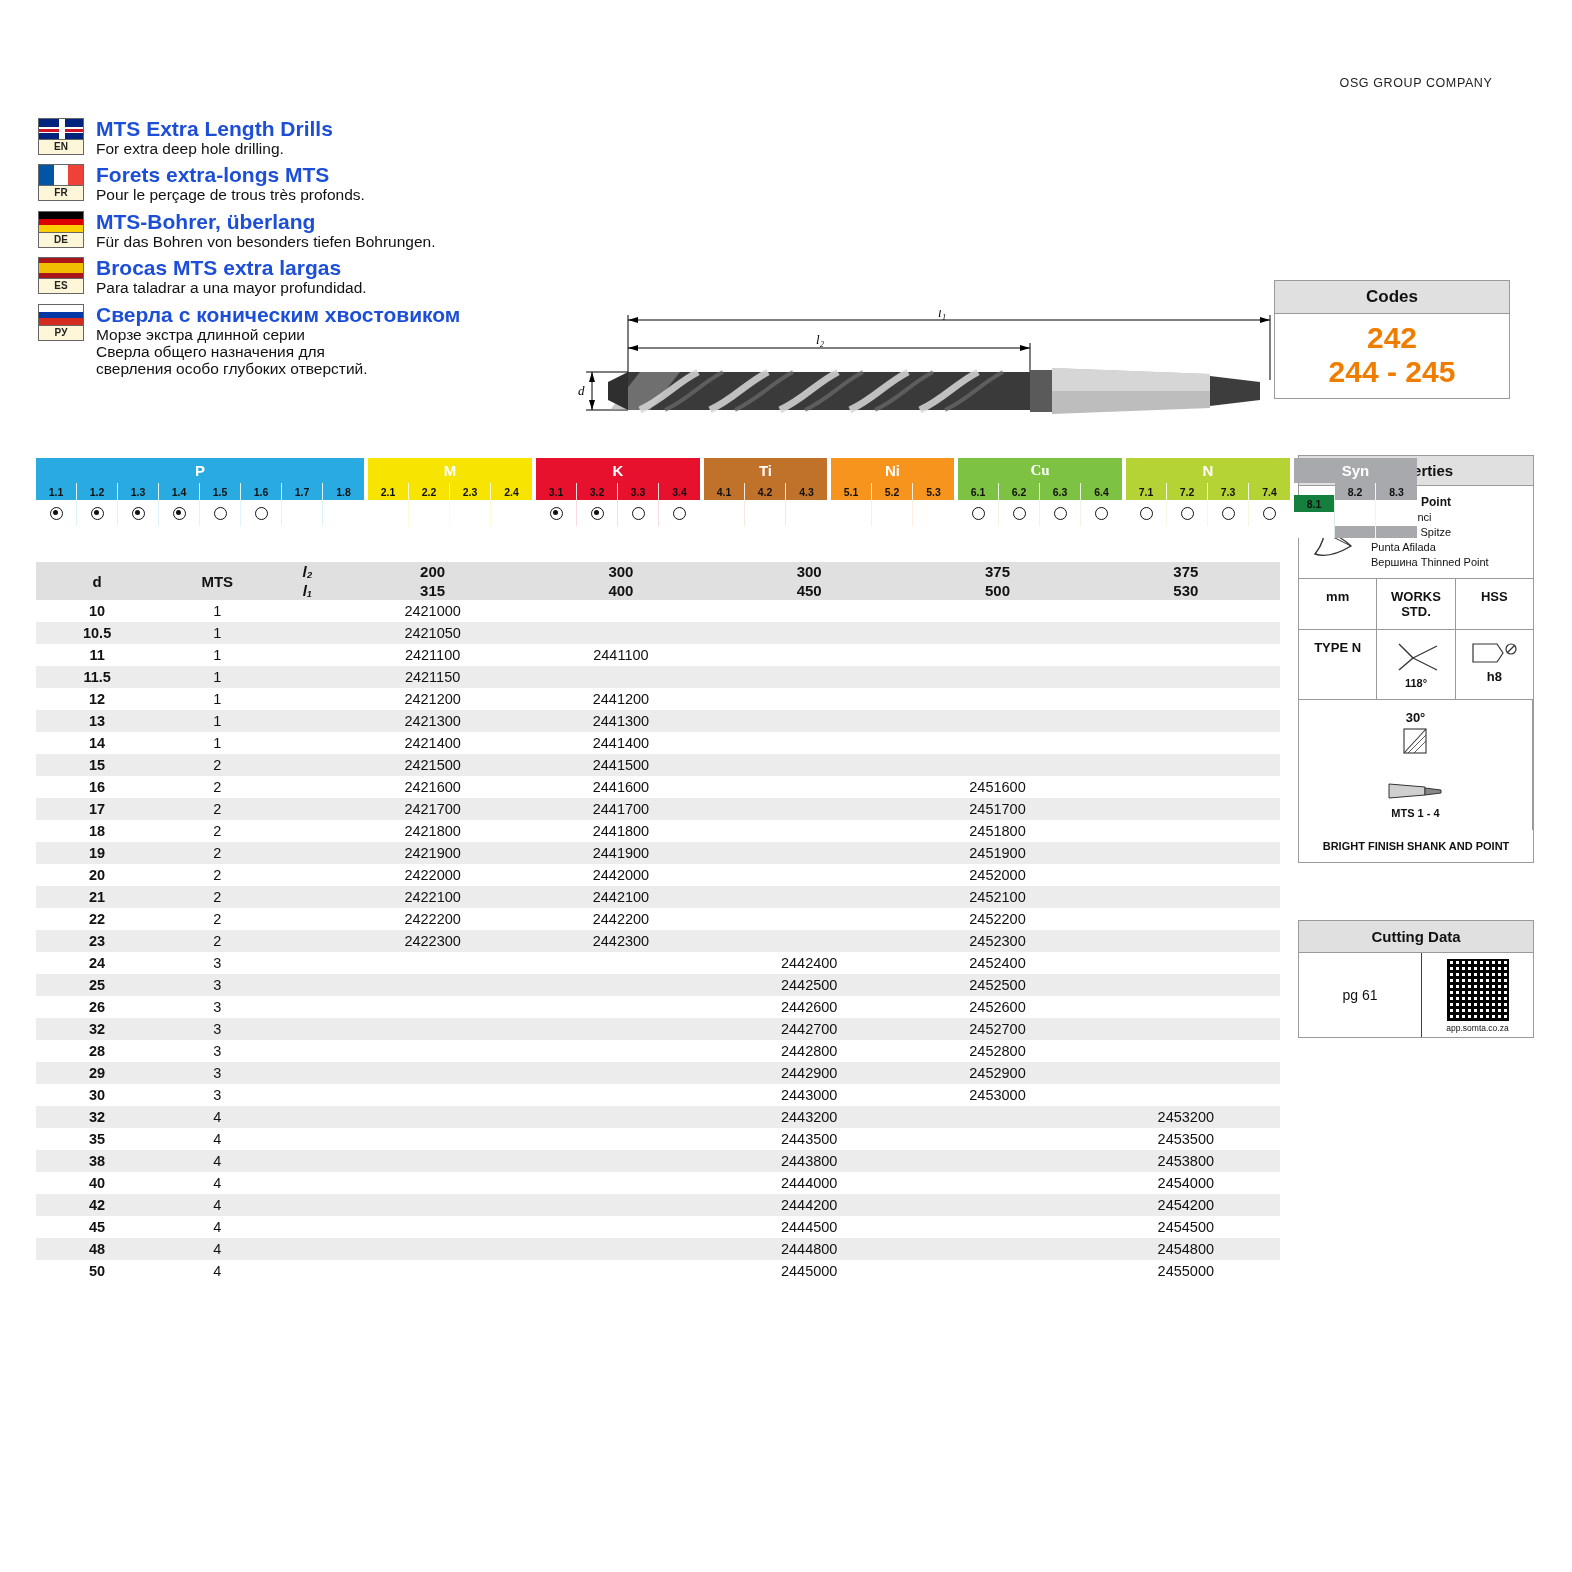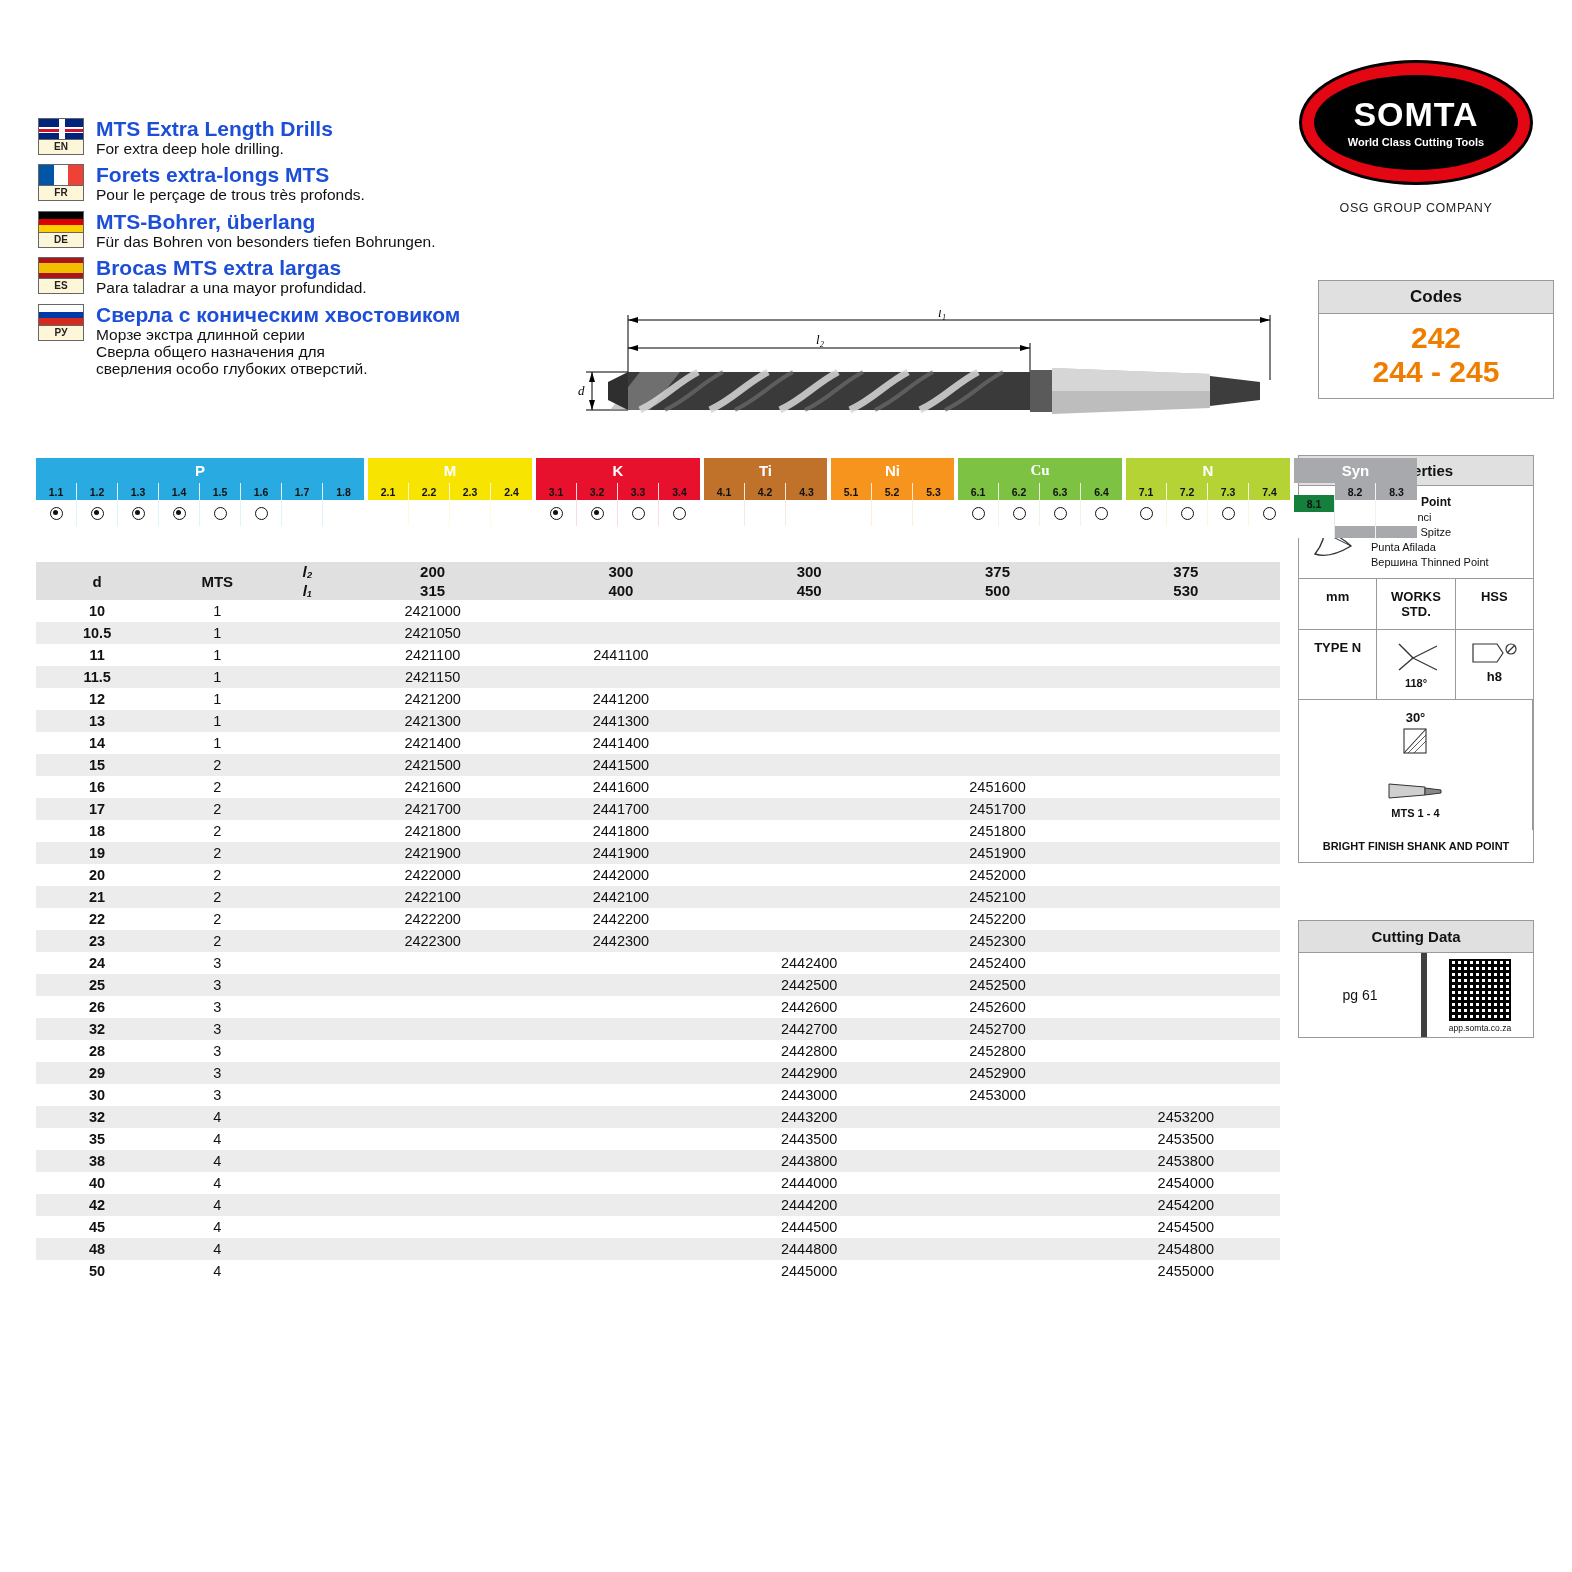--- a/index.html
+++ b/index.html
@@ -49,21 +49,21 @@
   .logo-inner {
     position:absolute; left:12px; top:12px; right:12px; bottom:12px;
     border-radius:50%; background:#000;
     display:flex; flex-direction:column; align-items:center; justify-content:center;
   }
   .logo-word { color:#fff; font-size:34px; font-weight:bold; letter-spacing:1px; line-height:1; }
   .logo-tag { color:#fff; font-size:11px; font-weight:bold; margin-top:5px; }
   .logo-osg { font-size:12.5px; letter-spacing:.6px; color:#222; margin-top:16px; }
 
   
-  .codes-box { position:absolute; left:1318px; top:280px; width:236px; border:1px solid #9a9a9a; }
+  .codes-box { position:absolute; left:1274px; top:280px; width:236px; border:1px solid #9a9a9a; }
   .codes-head { background:#e0e0e0; text-align:center; font-weight:bold; font-size:17px; padding:6px 0; border-bottom:1px solid #9a9a9a; }
   .codes-body { text-align:center; padding:7px 0 10px; }
   .code-main { color:#ef7d00; font-weight:bold; font-size:30px; line-height:1.12; }
 
   
   .props-box { position:absolute; left:1298px; top:455px; width:236px; border:1px solid #9a9a9a; }
   .props-head { background:#e0e0e0; text-align:center; font-weight:bold; font-size:15px; padding:6px 0; border-bottom:1px solid #9a9a9a; }
   .props-thin { display:flex; align-items:center; padding:8px 6px; border-bottom:1px solid #9a9a9a; }
   .thin-txt { font-size:11px; line-height:1.35; }
   .thin-txt .b { font-weight:bold; font-size:12px; }
@@ -71,21 +71,21 @@
   .pg-cell { flex:1; text-align:center; font-size:13px; font-weight:bold; padding:10px 2px; border-right:1px solid #9a9a9a; }
   .pg-cell:last-child { border-right:none; }
   .props-grid:last-child { border-bottom:none;flex-direction:column; }
   .small-b { font-size:11px; font-weight:bold; line-height:1.15; }
 
   
   .cut-box { position:absolute; left:1298px; top:920px; width:236px; border:1px solid #9a9a9a; }
   .cut-head { background:#e0e0e0; text-align:center; font-weight:bold; font-size:15px; padding:7px 0; border-bottom:1px solid #9a9a9a; }
   .cut-body { display:flex; align-items:center; }
   .cut-pg { flex:1; text-align:center; font-size:14px; }
-  .qr-wrap { width:112px; padding:6px 6px 4px; text-align:center; border-left:6px solid #404040;}
+  .qr-wrap { width:112px; padding:6px 6px 4px; text-align:center; border-left:1px solid #404040;}
   .qr { width:62px; height:62px; margin:0 auto; background:
       repeating-linear-gradient(90deg,#000 0 3px,#fff 3px 6px),
       repeating-linear-gradient(0deg,#000 0 3px,transparent 3px 6px);
       background-blend-mode:multiply; }
   .qr-cap { font-size:8.5px; margin-top:2px; }
 
   
   .matbar { position:absolute; left:36px; top:458px; width:1244px; display:flex; }
   .matgroup { margin-right:4px; }
   .mat-title { text-align:center; font-weight:bold; color:#fff; font-size:15px; padding:4px 0; }
@@ -222,26 +222,20 @@
       <rect x="460" y="60" width="22" height="42" fill="#5a5a5a"></rect>
 
       <path d="M482,58 L640,64 L640,98 L482,104 Z" fill="#bdbdbd"></path>
       <path d="M482,58 L640,64 L640,81 L482,81 Z" fill="#d6d6d6"></path>
 
       <path d="M640,66 L690,72 L690,90 L640,96 Z" fill="#3d3d3d"></path>
     </svg>
   </div>
 
   <div class="logo-panel">
-    <div class="logo-ellipse">
-      <div class="logo-inner">
-        <div class="logo-word">SOMTA</div>
-        <div class="logo-tag">World Class Cutting Tools</div>
-      </div>
-    </div>
     <div class="logo-osg">OSG GROUP COMPANY</div>
   </div>
 
   <div class="codes-box">
     <div class="codes-head">Codes</div>
     <div class="codes-body">
       <div class="code-main">242</div>
       <div class="code-main">244 - 245</div>
     </div>
   </div>

